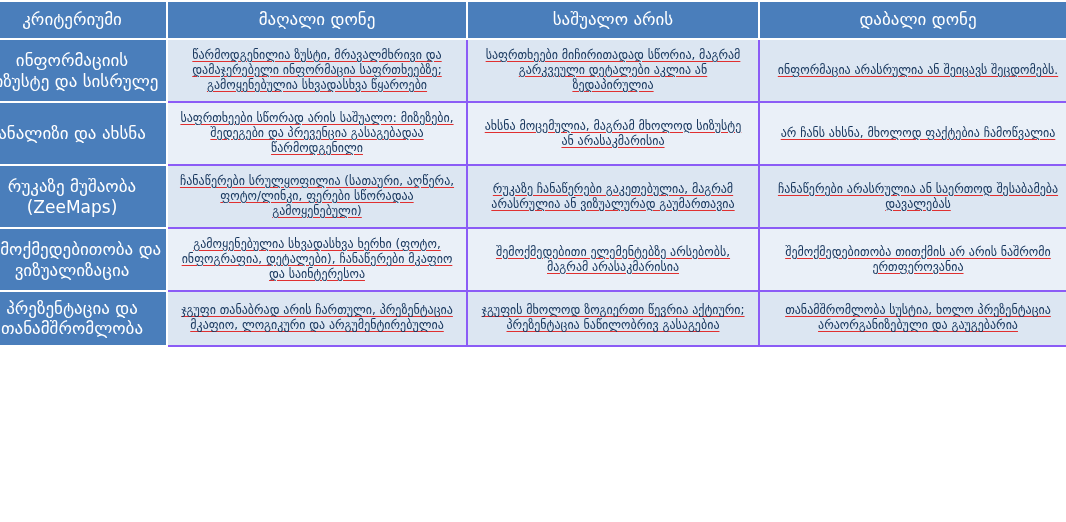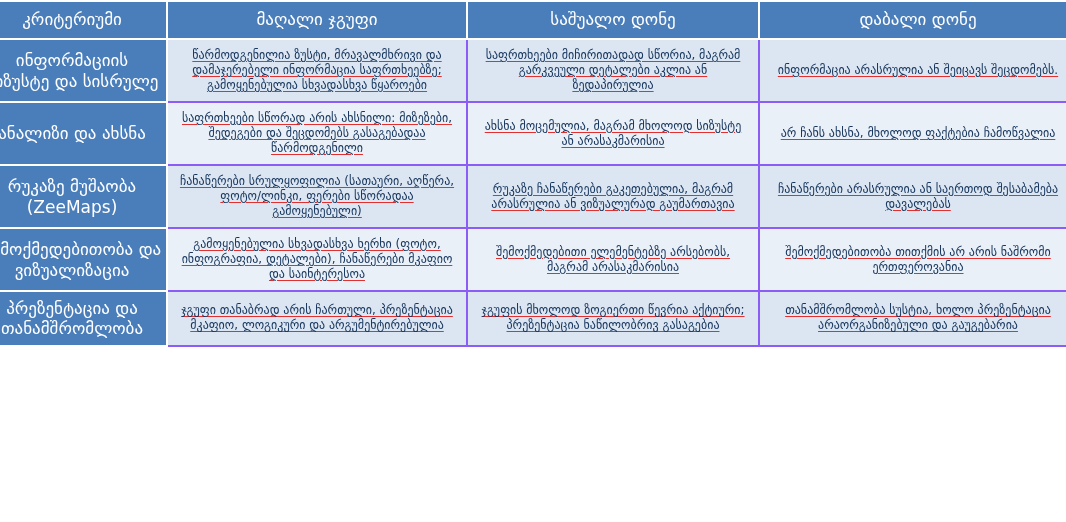--- a/index.html
+++ b/index.html
@@ -73,35 +73,35 @@
 <table class="rubric">
   <colgroup>
     <col class="c0">
       <col class="c1">
       <col class="c2">
       <col class="c3">
   </colgroup>
   <thead>
     <tr>
       <th class="head">კრიტერიუმი</th>
-      <th class="head">მაღალი ჯგუფი</th>
-      <th class="head">საშუალო დონე</th>
+      <th class="head">მაღალი დონე</th>
+      <th class="head">საშუალო არის</th>
       <th class="head">დაბალი დონე</th>
     </tr>
   </thead>
   <tbody>
     <tr class="band-a">
       <th class="rowhead">ინფორმაციის სიზუსტე და სისრულე</th>
       <td class="cell sp">წარმოდგენილია ზუსტი, მრავალმხრივი და დამაჯერებელი ინფორმაცია საფრთხეებზე; გამოყენებულია სხვადასხვა წყაროები</td>
       <td class="cell sp">საფრთხეები მიჩირითადად სწორია, მაგრამ გარკვეული დეტალები აკლია ან ზედაპირულია</td>
       <td class="cell sp">ინფორმაცია არასრულია ან შეიცავს შეცდომებს.</td>
     </tr>
     <tr class="band-b">
       <th class="rowhead">ანალიზი და ახსნა</th>
-      <td class="cell sp">საფრთხეები სწორად არის ახსნილი: მიზეზები, შედეგები და შეცდომებს გასაგებადაა წარმოდგენილი</td>
+      <td class="cell sp">საფრთხეები სწორად არის საშუალო: მიზეზები, შედეგები და პრევენცია გასაგებადაა წარმოდგენილი</td>
       <td class="cell sp">ახსნა მოცემულია, მაგრამ მხოლოდ სიზუსტე ან არასაკმარისია</td>
       <td class="cell sp">არ ჩანს ახსნა,      მხოლოდ ფაქტებია ჩამოწვალია</td>
     </tr>
     <tr class="band-a">
       <th class="rowhead">რუკაზე მუშაობა (ZeeMaps)</th>
       <td class="cell sp">ჩანაწერები სრულყოფილია (სათაური, აღწერა, ფოტო/ლინკი, ფერები სწორადაა გამოყენებული)</td>
       <td class="cell sp">რუკაზე ჩანაწერები გაკეთებულია, მაგრამ არასრულია ან ვიზუალურად გაუმართავია</td>
       <td class="cell sp">ჩანაწერები არასრულია ან საერთოდ შესაბამება დავალებას</td>
     </tr>
     <tr class="band-b">

